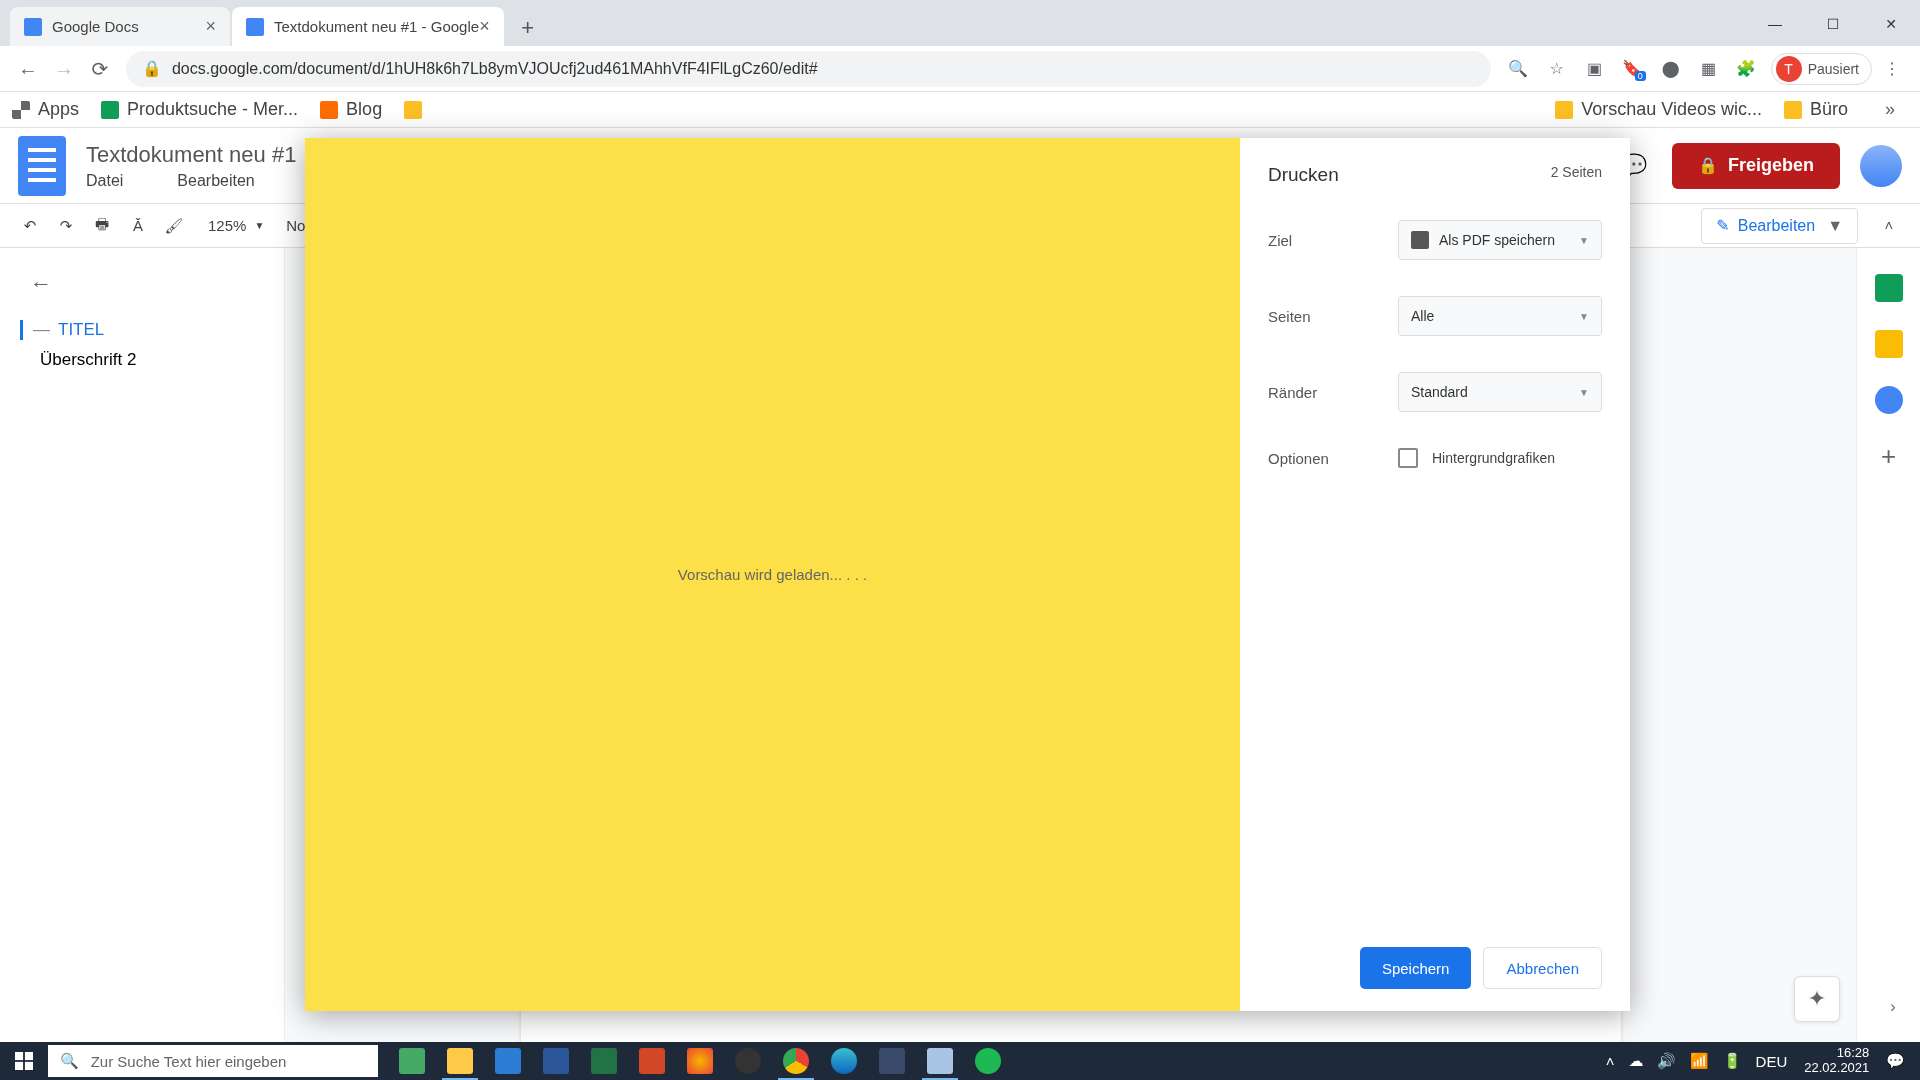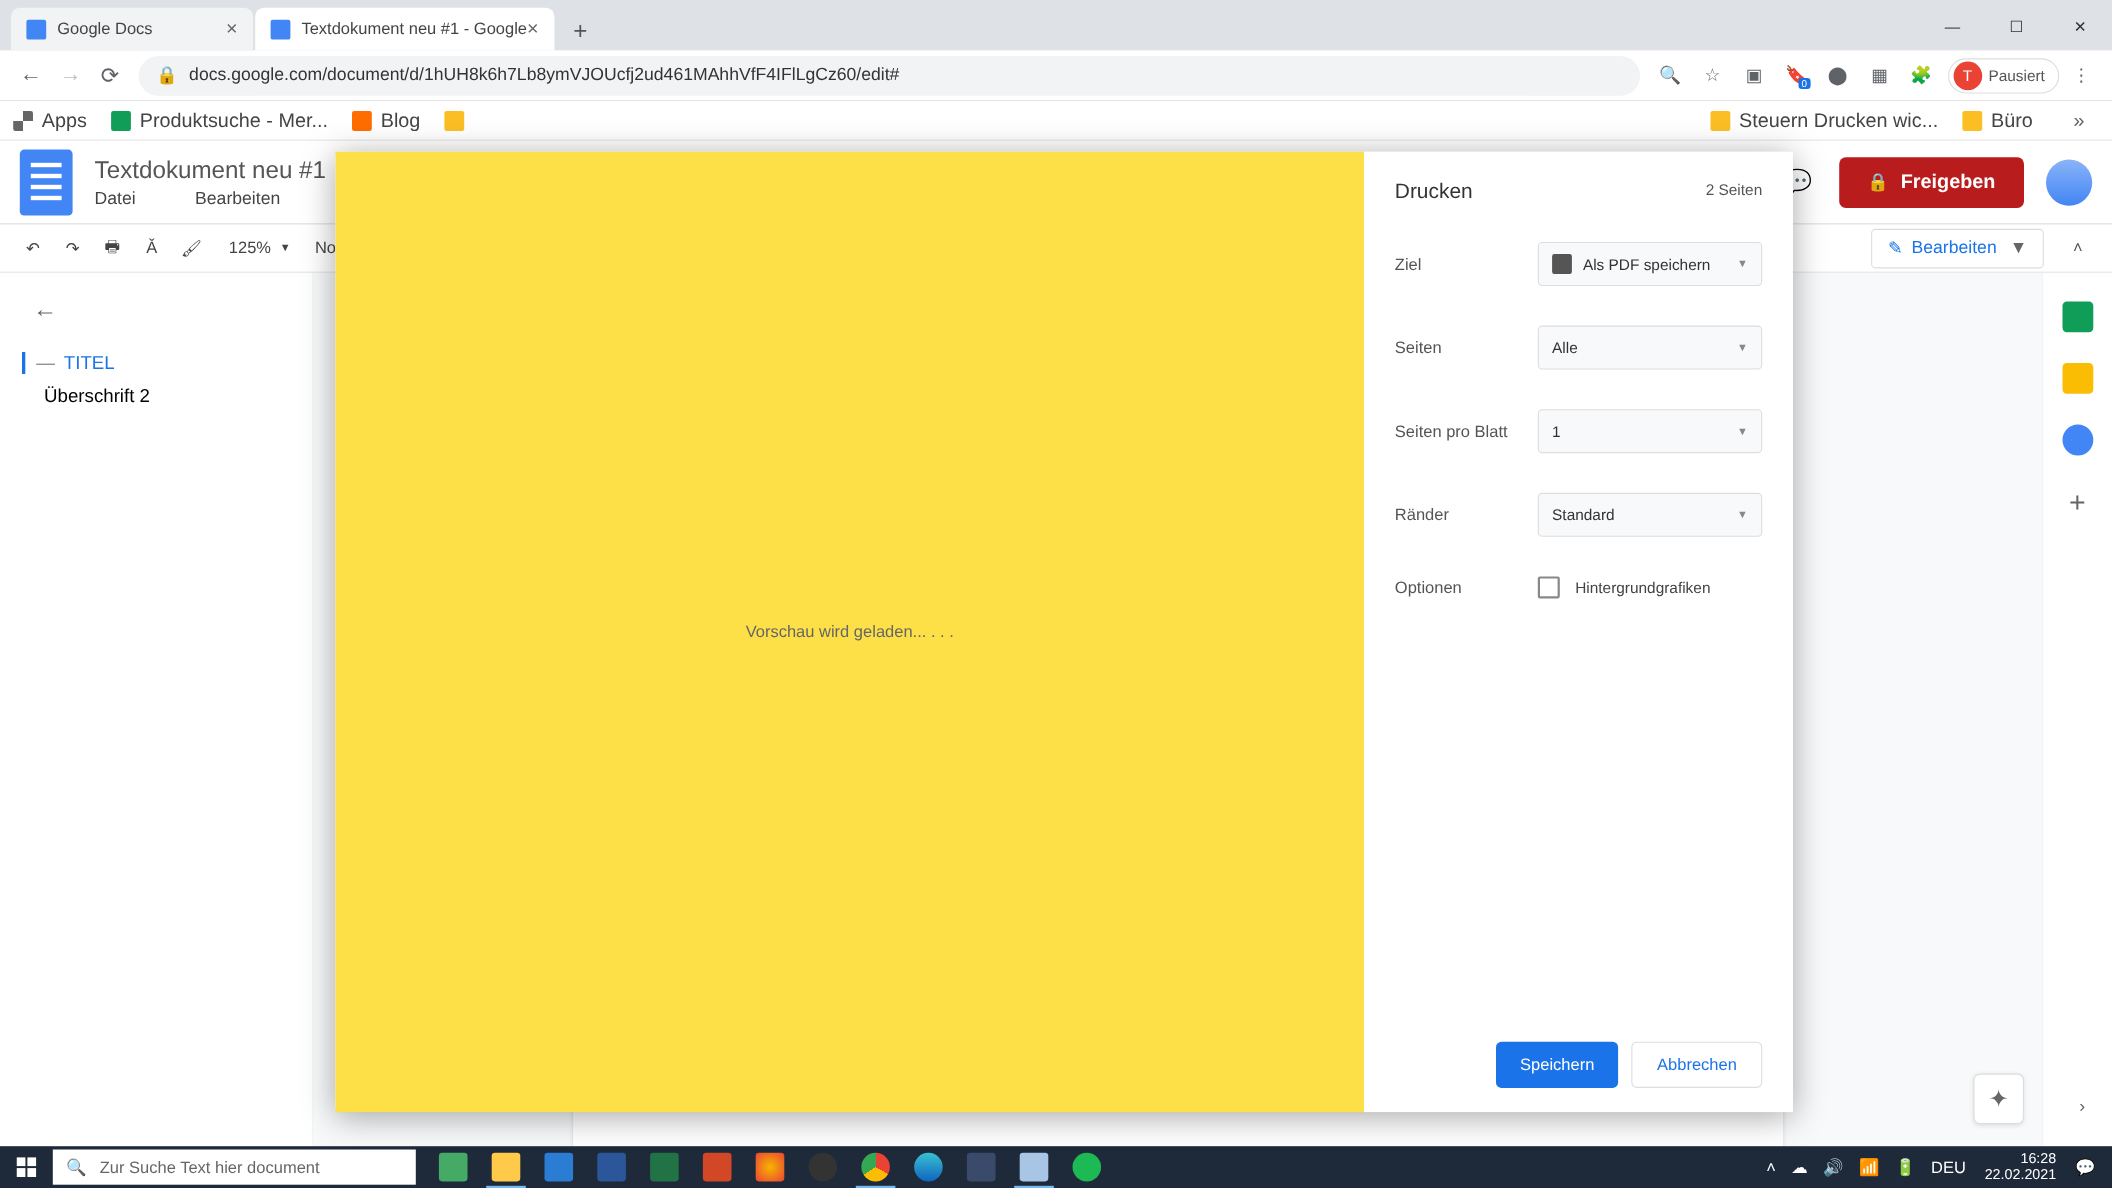--- a/index.html
+++ b/index.html
@@ -162,21 +162,21 @@
   <div class="bmitem">
       <div class="bmicon orange"></div>
       <span>Blog</span>
     </div>
   <div class="bmitem">
       <div class="bmicon folder"></div>
     </div>
   <div class="bmspacer"></div>
   <div class="bmitem">
       <div class="bmicon folder"></div>
-      <span>Steuern Drucken wic...</span>
+      <span>Vorschau Videos wic...</span>
     </div>
   <div class="bmitem">
       <div class="bmicon folder"></div>
       <span>Büro</span>
     </div>
   <div class="extbtn">»</div>
 </div>
 
 <div class="docsheader">
   <div class="docslogo"></div>
@@ -259,26 +259,20 @@
         <span>Als PDF speichern</span>
       </div>
     </div>
     <div class="psrow">
       <span class="lbl">Seiten</span>
       <div class="psselect">
           <span>Alle</span>
         </div>
     </div>
     <div class="psrow">
-      <span class="lbl">Seiten pro Blatt</span>
-      <div class="psselect">
-          <span>1</span>
-        </div>
-    </div>
-    <div class="psrow">
       <span class="lbl">Ränder</span>
       <div class="psselect">
           <span>Standard</span>
         </div>
     </div>
     <div class="psrow">
       <span class="lbl">Optionen</span>
       <div class="checkrow">
         <div class="chk"></div>
         <span>Hintergrundgrafiken</span>
@@ -295,21 +289,21 @@
   <div class="start">
     <svg viewBox="0 0 20 20">
         <rect x="0" y="0" width="9" height="9" fill="#fff"></rect>
         <rect x="11" y="0" width="9" height="9" fill="#fff"></rect>
         <rect x="0" y="11" width="9" height="9" fill="#fff"></rect>
         <rect x="11" y="11" width="9" height="9" fill="#fff"></rect>
       </svg>
   </div>
   <div class="search">
     <span class="srchic">🔍</span>
-    <span>Zur Suche Text hier document</span>
+    <span>Zur Suche Text hier eingeben</span>
   </div>
   <div class="tsk">
       <div class="ico" style="background:#4a6"></div>
     </div>
   <div class="tsk active">
       <div class="ico" style="background:#ffc94a"></div>
     </div>
   <div class="tsk">
       <div class="ico" style="background:#2b7cd3"></div>
     </div>

